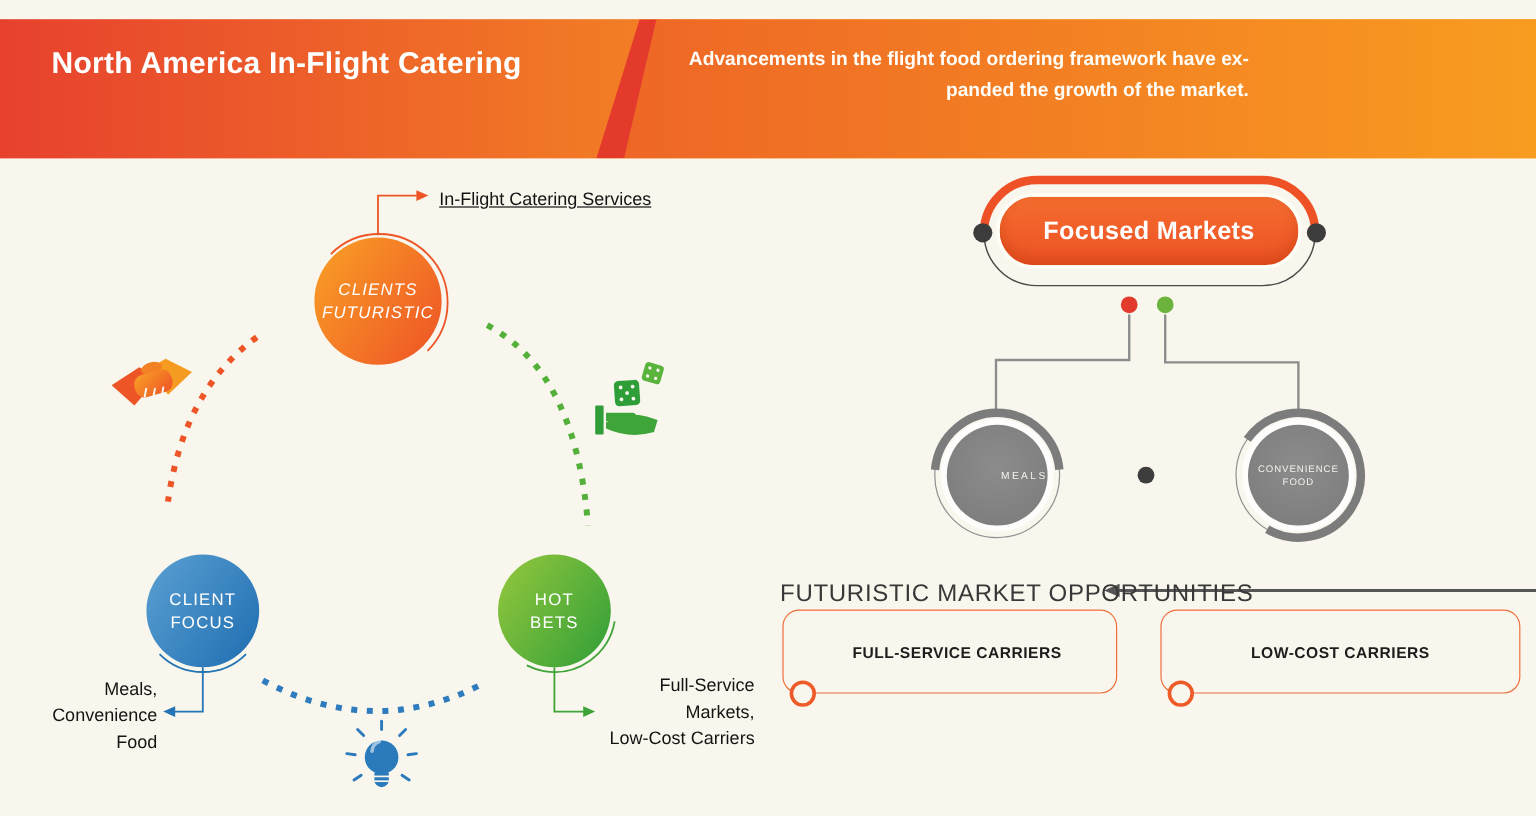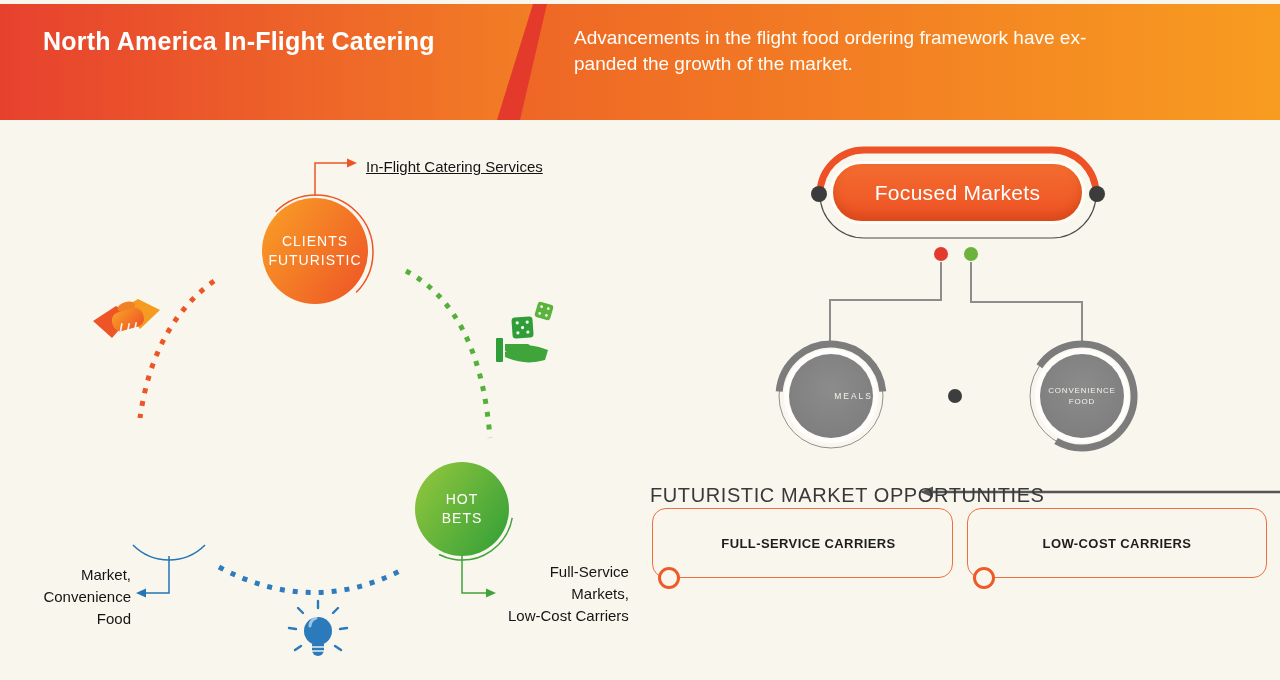--- a/index.html
+++ b/index.html
@@ -1,76 +1,76 @@
 <!DOCTYPE html>
 <html><head>
 <meta charset="utf-8">
 <style>
   * { margin:0; padding:0; box-sizing:border-box; }
   body { font-family:"Liberation Sans","DejaVu Sans",sans-serif; }
   #canvas { position:relative; width:1280px; height:680px; background:#f9f7ed; overflow:hidden; }
 
   
-  #header { position:absolute; left:0; top:4px; width:1280px; height:116px;
-            background:linear-gradient(to right,#e7412e,#f89b20 62%); }
+  #header { position:absolute; left:0; top:16px; width:1280px; height:116px;
+            background:linear-gradient(to right,#e7412e,#f89b20 62%);text-align:right; }
   #hdr-stripe { position:absolute; left:492px; top:0; width:56px; height:116px;
             background:#e33a2c; clip-path:polygon(41px 0,56px 0,29px 116px,5px 116px); }
   #hdr-right { position:absolute; left:500px; top:0; width:780px; height:116px;
             background:linear-gradient(to right,#ee6526,#f89c20);
             clip-path:polygon(47px 0,780px 0,780px 116px,20px 116px); }
   #page-title { position:absolute; left:43px; top:20px; color:#fff; font-size:25px;
             font-weight:bold; line-height:35px; letter-spacing:.2px; }
   #page-title span { display:block; }
-  #hdr-subtitle { position:absolute; left:574px; top:21px; color:#fffdf8; font-size:19px;
-            line-height:26px; font-weight:normal; }
+  #hdr-subtitle { position:absolute; left:574px; top:21px; color:#fffdf8; font-size:16px;
+            line-height:26px; font-weight:bold; }
   #hdr-subtitle span { display:block; }
 
   
   #decor { position:absolute; left:0; top:0; width:1280px; height:680px; }
 
   
   .node { position:absolute; border-radius:50%; color:#fff; display:flex; flex-direction:column;
           align-items:center; justify-content:center; text-align:center;
           font-size:14px; letter-spacing:1px; line-height:19px; }
   #node-clients { left:262px; top:198px; width:106px; height:106px;
-          background:linear-gradient(125deg,#f9a126,#ee5226); }
+          background:linear-gradient(125deg,#f9a126,#ee5226);font-style:italic; }
   #node-focus   { left:122px; top:462px; width:94px; height:94px;
           background:linear-gradient(125deg,#5aa0d2,#1f6db1); }
   #node-hotbets { left:415px; top:462px; width:94px; height:94px;
           background:linear-gradient(125deg,#96c83d,#2f9e38); }
 
   .callout { position:absolute; color:#141414; font-size:15px; line-height:22px; }
   .callout span { display:block; }
   #co-inflight { left:366px; top:156px;text-decoration:underline; }
   #co-meals    { left:18px;  top:564px; width:113px; text-align:right; }
   #co-carriers { left:508px; top:561px; text-align:right; }
 
   
   #pill { position:absolute; left:830px; top:161px; width:255px; height:63px;
           border-radius:34px; border:3px solid #fffef6;
           background:linear-gradient(180deg,#f36c2f,#ee5224);
           box-shadow:inset 0 -6px 10px rgba(170,45,0,.30);
           display:flex; align-items:center; justify-content:center;
-          color:#fff; font-size:21px; font-weight:normal; letter-spacing:.3px; }
+          color:#fff; font-size:21px; font-weight:bold; letter-spacing:.3px; }
 
   .seg { position:absolute; width:84px; height:84px; border-radius:50%;
          background:radial-gradient(circle at 50% 42%,#8c8c8c,#7a7a7a);
          box-shadow:0 0 0 5px rgba(255,255,255,.75);
          display:flex; flex-direction:column; align-items:center; justify-content:center;
          color:#f4f2ea; text-align:center; }
   #seg-meals { left:789px; top:354px; font-size:8.5px; letter-spacing:2px;align-items:flex-end; }
   #seg-cf    { left:1040px; top:354px; font-size:8px; letter-spacing:.8px; line-height:11px; }
 
   
   #opp-heading { position:absolute; left:650px; top:484px; font-size:20px; color:#383838;
           letter-spacing:.6px; font-weight:normal; }
   .oppbox { position:absolute; top:508px; height:70px; border:1.5px solid #ee6f3d;
           border-radius:14px; display:flex; align-items:center; justify-content:center;
           color:#1d1d1d; font-size:13px; font-weight:600; letter-spacing:.4px; }
-  #box1 { left:652px; width:301px;padding-left:12px; }
+  #box1 { left:652px; width:279px;padding-left:12px; }
   #box2 { left:967px; width:300px; }
   .ringdot { position:absolute; left:5px; top:58px; width:22px; height:22px; border-radius:50%;
           border:3px solid #ee5a28; background:#f9f7ed; }
 </style>
 </head>
 <body>
 
 <div id="canvas">
 
   <svg id="decor" viewBox="0 0 1280 680">
@@ -183,30 +183,34 @@
     <p id="hdr-subtitle">
       <span>Advancements in the flight food ordering framework have ex-</span>
       <span>panded the growth of the market.</span>
     </p>
   </div>
 
   <div class="node" id="node-clients">
     <span>CLIENTS</span>
     <span>FUTURISTIC</span>
   </div>
+  <div class="node" id="node-focus">
+    <span>CLIENT</span>
+    <span>FOCUS</span>
+  </div>
   <div class="node" id="node-hotbets">
     <span>HOT</span>
     <span>BETS</span>
   </div>
 
   <div class="callout" id="co-inflight">
     <span>In-Flight Catering Services</span>
   </div>
   <div class="callout" id="co-meals">
-    <span>Market,</span>
+    <span>Meals,</span>
     <span>Convenience</span>
     <span>Food</span>
   </div>
   <div class="callout" id="co-carriers">
     <span>Full-Service</span>
     <span>Markets,</span>
     <span>Low-Cost Carriers</span>
   </div>
 
   <div id="pill">

